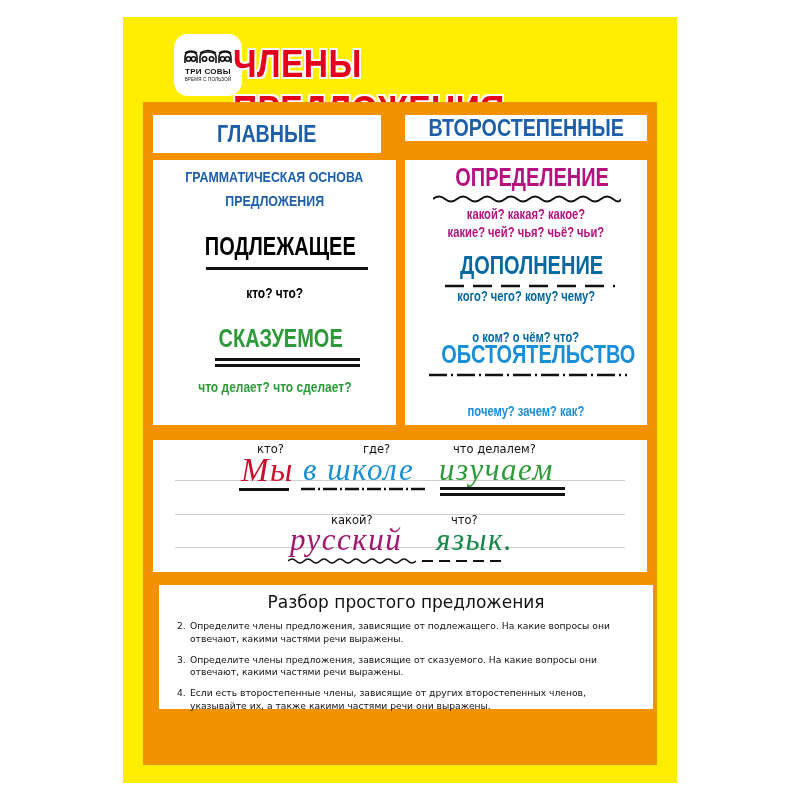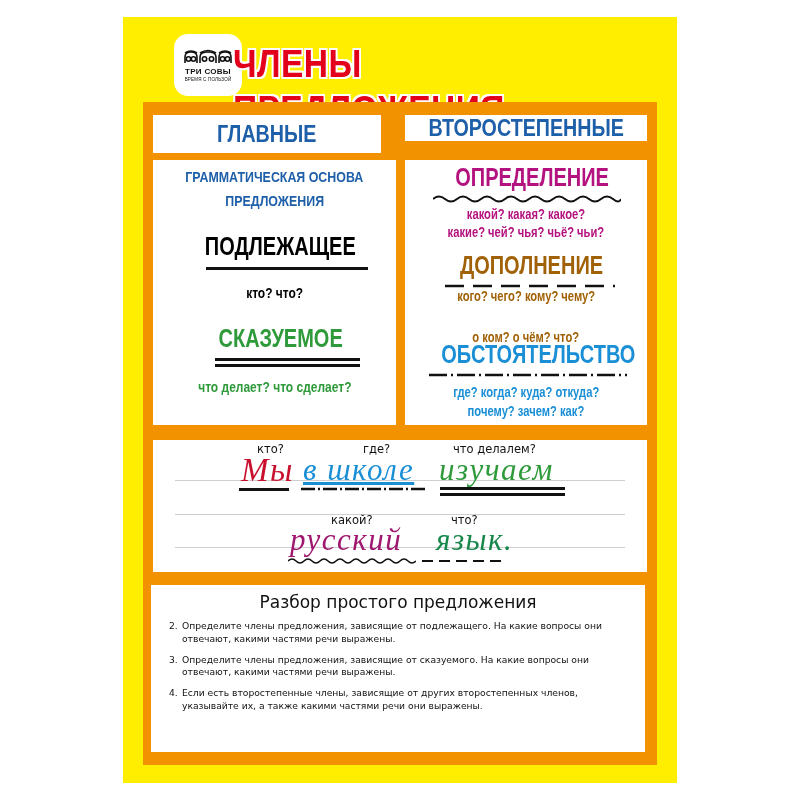--- a/index.html
+++ b/index.html
@@ -36,23 +36,23 @@
     .col-header {
       display: flex; align-items: center; justify-content: center;
       font-weight: bold; color: #1d5fa8; font-size: 24px;
     }
     .col-header span { display: inline-block; transform: scaleX(0.82); white-space: nowrap; }
     .cond { display: inline-block; transform: scaleX(0.8); white-space: nowrap; }
     .center { position: absolute; left: 0; right: 0; text-align: center; }
     .blue-dark { color: #1d5fa8; }
     .red { color: #000000; }
     .green { color: #2e9a3a; }
-    .green2 { color: #a16207; }
+    .green2 { color: #0369a1; }
     .magenta { color: #b4127f; }
-    .cyan { color: #1a8fd6; text-decoration: underline; }
+    .cyan { color: #1a8fd6; }
     .q { font-weight: bold; font-size: 15px; }
     .term { font-weight: bold; font-size: 25px; padding-left: 12px; }
     .line { position: absolute; background: #111; }
     .ruled { position: absolute; left: 22px; right: 22px; height: 1px; background: #cfcfcf; }
     .small-q { position: absolute; font-size: 11.5px; color: #111; font-family: "DejaVu Sans", sans-serif; text-align: right; }
     .script {
       position: absolute; font-family: "Liberation Serif", serif; font-style: italic;
       font-size: 31px; letter-spacing: 1.5px; white-space: nowrap;
     }
     .analysis-title {
@@ -153,23 +153,20 @@
   <div class="center green2 q" style="top:153px; font-size:14px;margin-top:16px;">
     <span class="cond">о ком? о чём? что?</span>
   </div>
 
   <div class="center cyan term" style="top:180px;">
     <span class="cond">ОБСТОЯТЕЛЬСТВО</span>
   </div>
   <svg style="position:absolute; left:24px; top:213px;" width="198" height="4" viewBox="0 0 198 4">
     <line x1="0" y1="2" x2="198" y2="2" stroke="#111" stroke-width="2.5" stroke-dasharray="18 4 2 4"></line>
   </svg>
-  <div class="center cyan q" style="top:224px; font-size:14px;">
-    <span class="cond">где? когда? куда? откуда?</span>
-  </div>
   <div class="center cyan q" style="top:243px; font-size:14px;">
     <span class="cond">почему? зачем? как?</span>
   </div>
 </div>
 
 <div class="panel" style="left:153px; top:440px; width:494px; height:132px;">
   <div class="ruled" style="top:40px;"></div>
   <div class="ruled" style="top:74px;"></div>
   <div class="ruled" style="top:107px;"></div>
 
@@ -195,20 +192,20 @@
   <div class="script green2" style="left:283px; top:82px; color:#17884a;">язык.</div>
 
   <svg style="position:absolute; left:135px; top:117px;" width="128" height="8" viewBox="0 0 128 8">
     <path d="M0 4 Q 4 0 8 4 T 16 4 T 24 4 T 32 4 T 40 4 T 48 4 T 56 4 T 64 4 T 72 4 T 80 4 T 88 4 T 96 4 T 104 4 T 112 4 T 120 4 T 128 4" fill="none" stroke="#111" stroke-width="1.6"></path>
   </svg>
   <svg style="position:absolute; left:269px; top:119px;" width="84" height="4" viewBox="0 0 84 4">
     <line x1="0" y1="2" x2="84" y2="2" stroke="#111" stroke-width="2" stroke-dasharray="11 6"></line>
   </svg>
 </div>
 
-<div class="panel" style="left:151px; top:585px; width:494px; height:167px;">
+<div class="panel" style="left:159px; top:585px; width:494px; height:124px;">
   <div class="analysis-title">Разбор простого предложения</div>
   <ol class="steps">
     <li><span class="num">2.</span><span>Определите члены предложения, зависящие от подлежащего. На какие вопросы они отвечают, какими частями речи выражены.</span></li>
     <li><span class="num">3.</span><span>Определите члены предложения, зависящие от сказуемого. На какие вопросы они отвечают, какими частями речи выражены.</span></li>
     <li><span class="num">4.</span><span>Если есть второстепенные члены, зависящие от других второстепенных членов, указывайте их, а также какими частями речи они выражены.</span></li>
   </ol>
 </div>
 
 </body></html>

